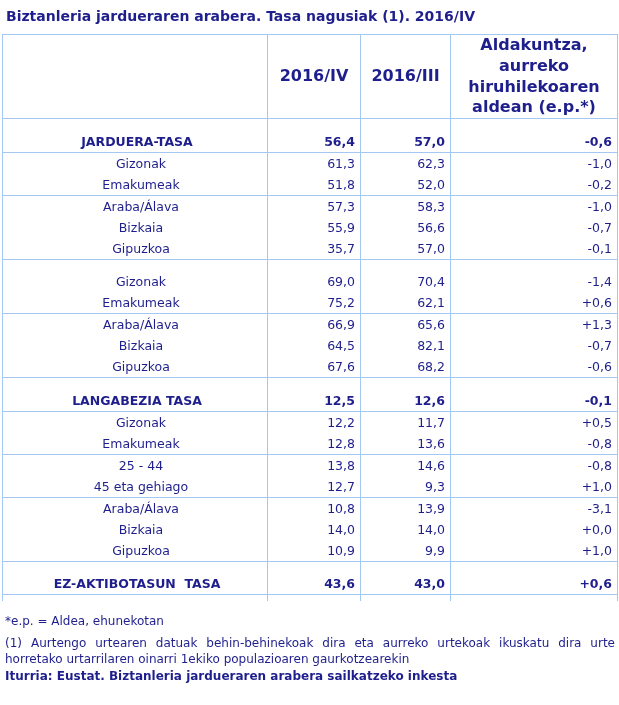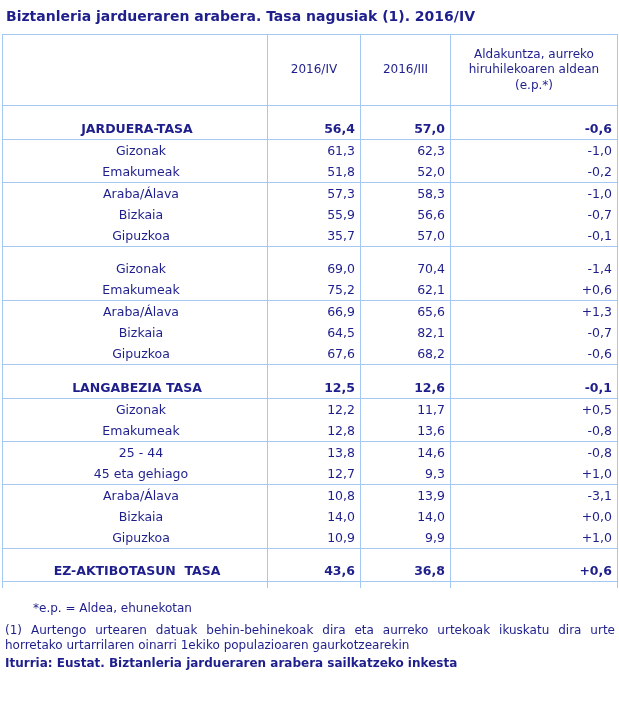--- a/index.html
+++ b/index.html
@@ -34,38 +34,38 @@
   }
   
   .c0{border-left:1px solid var(--border);}
   .c1,.c2,.c3{border-left:1px solid var(--border);}
   .c3{border-right:1px solid var(--border);}
   
   tr.hdr th{
     border-top:1px solid var(--border);
     border-bottom:1px solid var(--border);
     height:71px;vertical-align:middle;text-align:center;
-    font-weight:normal;font-size:12px;line-height:1.3;
+    font-weight:bold;font-size:16px;line-height:1.3;
   }
   tr.hdr th.c3{padding:0 2px;}
   
   tr.data{height:21px;}
   tr.data td{vertical-align:middle;line-height:21px;}
   tr.spacer{height:12px;}
   tr.spacer td{height:12px;}
   tr.bspacer{height:6px;}
   tr.bspacer td{height:6px;}
   tr.gend td{border-bottom:1px solid var(--border);}
   tr.section td{font-weight:bold;}
   td.lbl{white-space:pre;padding-left:12px;text-align:center;}
   tr.section td.lbl{padding-left:4px;}
   td.num{text-align:right;padding-right:5px;white-space:pre;}
   
   .footer{margin:13px 3px 0 5px;}
-  .ep-note{font-size:12px;line-height:1.3;margin-bottom:7px;margin-left:28px;}
+  .ep-note{font-size:12px;line-height:1.3;margin-bottom:7px;}
   .note1{
     font-size:12px;line-height:1.28;text-align:justify;
     margin-bottom:2px;width:610px;
   }
   .source{font-size:12px;font-weight:bold;line-height:1.3;}
 </style>
 </head>
 <body>
 
 <div class="page">
@@ -229,21 +229,21 @@
     <tr class="spacer">
       <td class="c0"></td>
           <td class="c1"></td>
           <td class="c2"></td>
           <td class="c3"></td>
     </tr>
 
     <tr class="data section gend">
       <td class="c0 lbl">EZ-AKTIBOTASUN  TASA</td>
       <td class="c1 num">43,6</td>
-      <td class="c2 num">36,8</td>
+      <td class="c2 num">43,0</td>
       <td class="c3 num">+0,6</td>
     </tr>
 
     <tr class="bspacer">
       <td class="c0"></td>
           <td class="c1"></td>
           <td class="c2"></td>
           <td class="c3"></td>
     </tr>
   </tbody>

